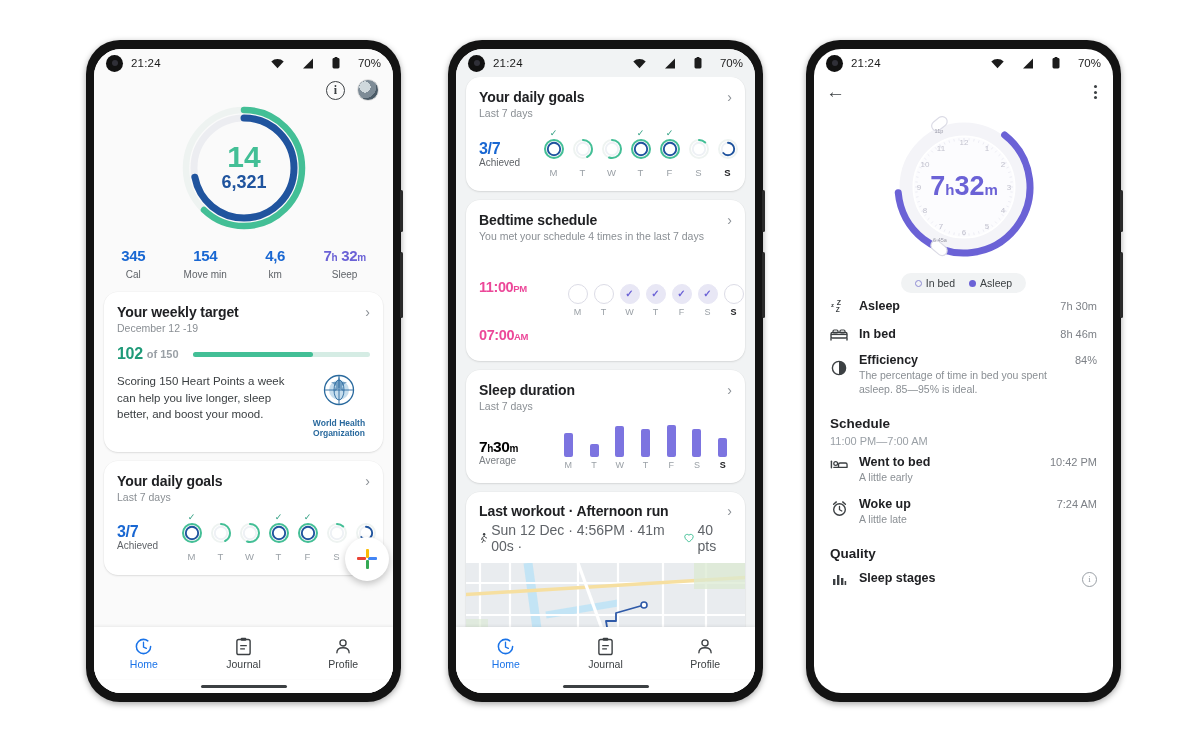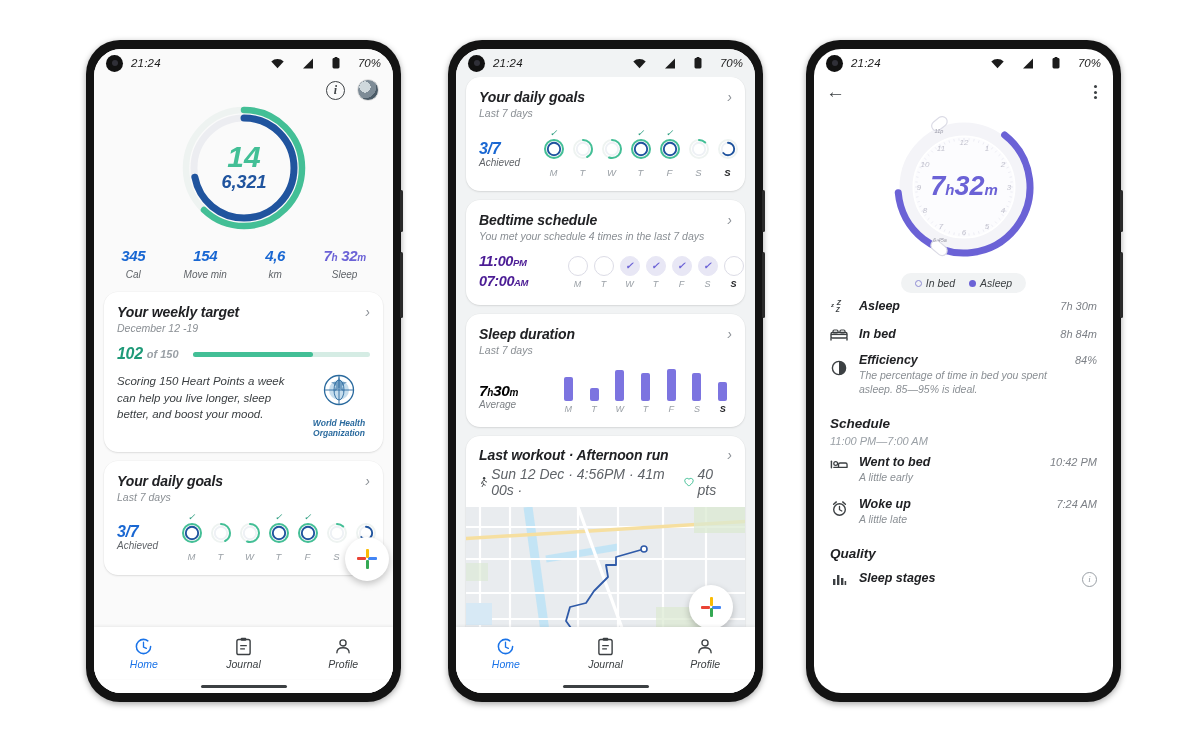--- a/index.html
+++ b/index.html
@@ -2,21 +2,21 @@
 <html><head>
 <meta charset="utf-8">
 <style>
   * { box-sizing: border-box; margin: 0; padding: 0; }
   html, body {
     width: 1200px; height: 750px;
     background: #ffffff;
     font-family: "Liberation Sans", sans-serif;
     overflow: hidden;
   }
-  .stage { position: relative; width: 1004px; height: 750px; background:#fff;font-style:italic; }
+  .stage { position: relative; width: 1004px; height: 750px; background:#fff; }
 
   
   .phone {
     position: absolute;
     border-radius: 34px;
     background: #131313;
     padding: 9px 8px;
     box-shadow: 0 2px 6px rgba(0,0,0,.35);
   }
   .phone::after{ 
@@ -130,21 +130,21 @@
   .navitem{ flex:1; text-align:center; font-size:10.5px; color:#3c4043; }
   .navitem.active{ color:#1a73e8; }
   .navitem .ni{ height:20px; display:flex; align-items:center; justify-content:center; margin-bottom:2px;}
   .gesture{ height:14px; background:#fff; display:flex; align-items:center; justify-content:center;}
   .gesture i{ width:86px;height:3px;border-radius:2px;background:#3c4043; display:block;}
 
   
   .p2-bg{ background:#f1f3f4; }
   .bt-row{ display:flex; align-items:center; margin-top:10px;}
   .bt-times{ width:88px; flex:none;}
-  .bt-t{ font-size:14.5px; font-weight:700; color:#4c1d95; letter-spacing:-.4px; line-height:18px;}
+  .bt-t{ font-size:14.5px; font-weight:700; color:#ec4899; letter-spacing:-.4px; line-height:23px;margin-top:24px;}
   .bt-t .u{ font-size:9.5px; font-weight:700;}
   .bt-days{ display:flex; gap:5px; flex:1; }
   .bt-day{ width:21px; text-align:center;}
   .bt-circ{ width:20px;height:20px;border-radius:50%;border:1.3px solid #dcdce6;
             display:flex;align-items:center;justify-content:center;margin:0 auto;}
   .bt-circ.on{ background:#e8e7f5; border-color:#e8e7f5; }
   .bt-circ .ck{ font-size:10px; color:#6b62d6; font-weight:700;}
   .bt-letter{ font-size:9px; color:#9aa0a6; margin-top:3px;}
   .bt-letter.bold{ color:#202124; font-weight:700;}
 
@@ -888,21 +888,21 @@
                   <rect x="1" y="4.5" width="16" height="5.5" rx="1.6" fill="none" stroke="#3c4043" stroke-width="1.4"></rect>
                   <path d="M1 10v2M17 10v2" stroke="#3c4043" stroke-width="1.4" stroke-linecap="round"></path>
                   <path d="M1 6.5h16" stroke="#3c4043" stroke-width="1.2"></path>
                   <rect x="3" y="2" width="5" height="3" rx="1.2" fill="none" stroke="#3c4043" stroke-width="1.2"></rect>
                   <rect x="10" y="2" width="5" height="3" rx="1.2" fill="none" stroke="#3c4043" stroke-width="1.2"></rect>
                 </svg>
             </div>
             <div class="li-body">
                 <div class="li-t">In bed</div>
               </div>
-            <div class="li-v">8h 84m</div>
+            <div class="li-v">8h 46m</div>
           </div>
 
           <div class="li">
             <div class="li-ic" style="padding-top:7px">
               <svg width="16" height="16" viewBox="0 0 16 16">
                   <circle cx="8" cy="8" r="6.6" fill="none" stroke="#3c4043" stroke-width="1.4"></circle>
                   <path d="M8 1.4A6.6 6.6 0 0 1 8 14.6z" fill="#3c4043"></path>
                   <path d="M4.4 6h3.6M4.4 10h3.6" stroke="#fff" stroke-width="0"></path>
                 </svg>
             </div>

